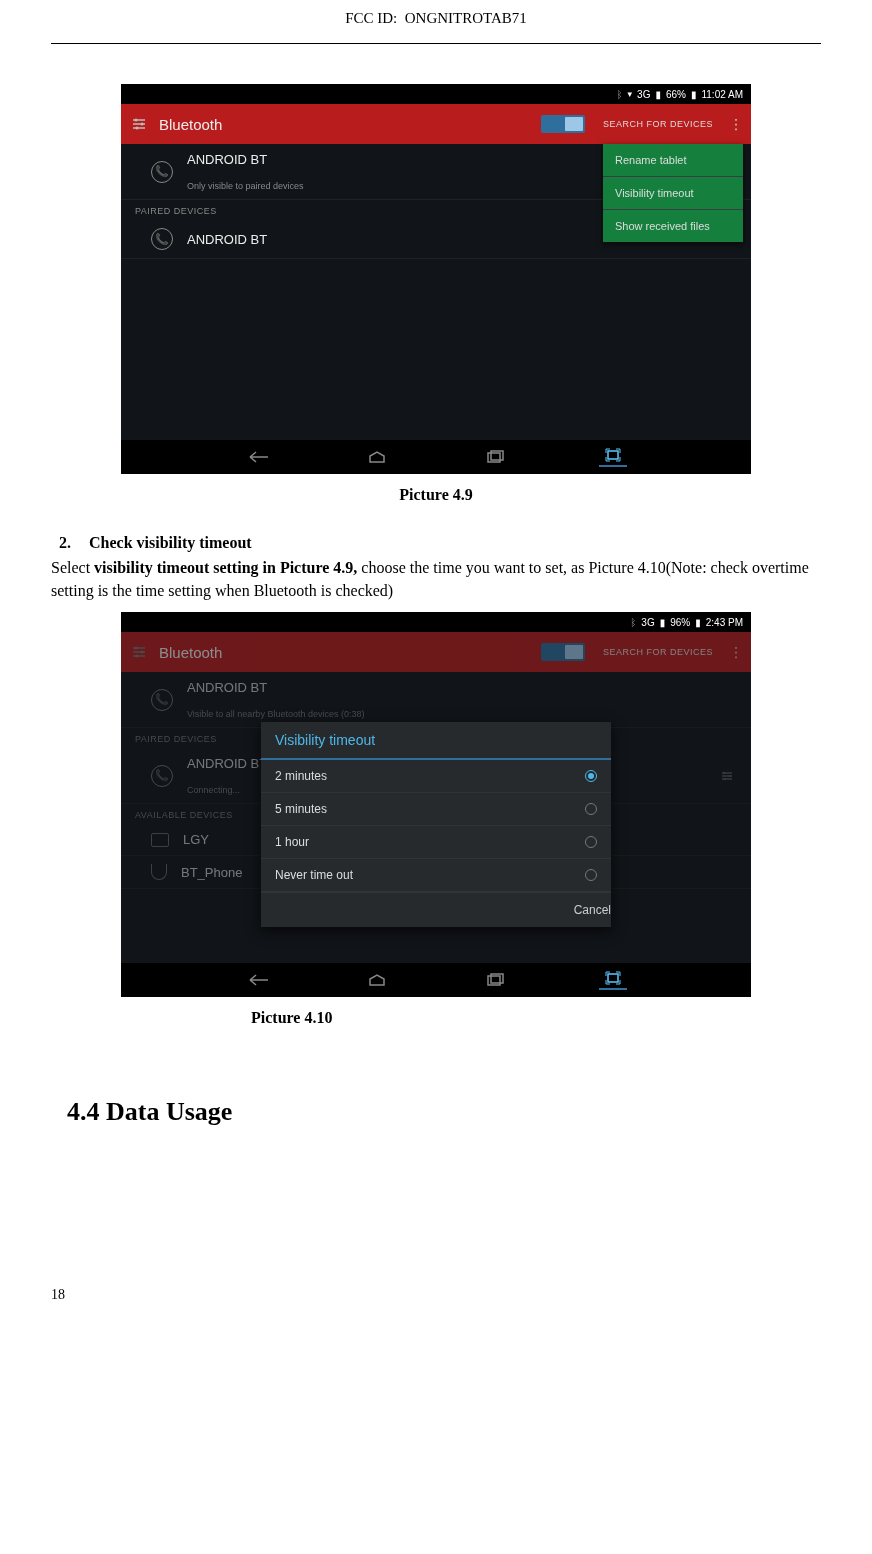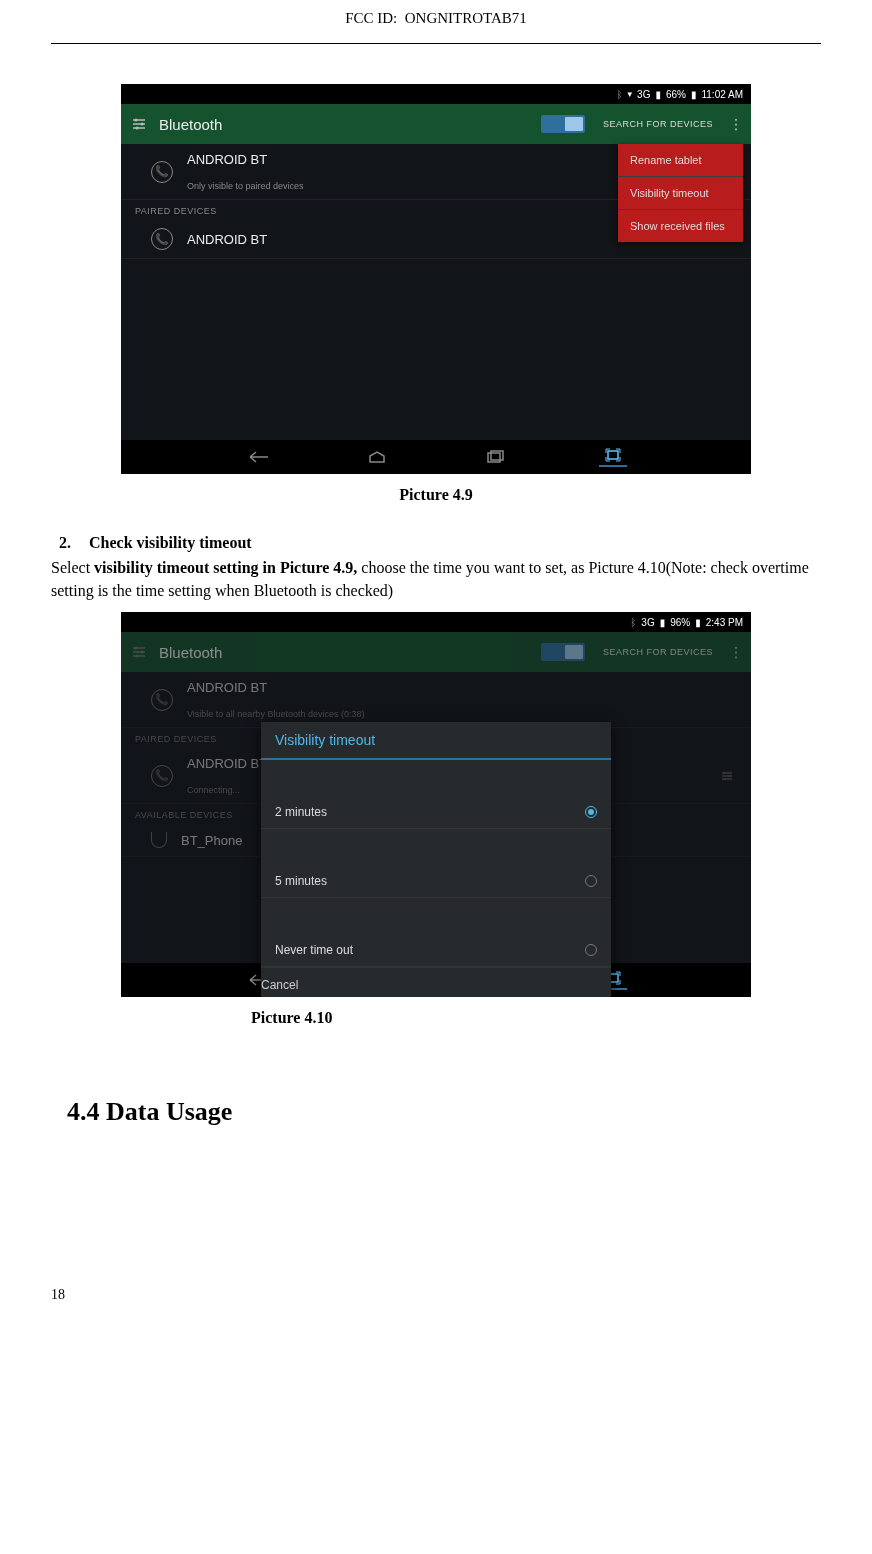--- a/index.html
+++ b/index.html
@@ -43,21 +43,21 @@
     padding-right: 8px;
     gap: 5px;
     color: #fff;
     font-family: Arial, sans-serif;
     font-size: 10px;
   }
   .status-bar .bt { color: #999; font-size: 10px; }
   .status-bar .sig { font-size: 9px; }
   .titlebar {
     height: 40px;
-    background: #14532d;
+    background: #b91c1c;
     display: flex;
     align-items: center;
     padding: 0 8px;
     gap: 10px;
     position: relative;
   }
   .titlebar .slider-icon {
     width: 20px; height: 20px;
     display: flex; align-items: center; justify-content: center;
     color: #bbb;
@@ -126,22 +126,22 @@
   .bt-row .gear {
     margin-left: auto;
     width: 20px; height: 20px;
     color: #888;
     display: flex; align-items: center; justify-content: center;
   }
   .overflow-menu {
     position: absolute;
     top: 60px;
     right: 8px;
-    width: 125px;
-    background: #b91c1c;
+    width: 140px;
+    background: #15803d;
     box-shadow: 0 2px 6px rgba(0,0,0,0.6);
     z-index: 10;
   }
   .overflow-menu .item {
     color: #ddd;
     font-family: Arial, sans-serif;
     font-size: 11px;
     padding: 10px 12px;
     border-bottom: 1px solid #3a3e41;
   }
@@ -185,37 +185,36 @@
   }
   .dialog-opt {
     display: flex;
     align-items: center;
     justify-content: space-between;
     padding: 9px 14px;
     border-bottom: 1px solid #333;
     color: #ddd;
     font-family: Arial, sans-serif;
     font-size: 12px;
-    margin-top: 36px;
   }
   .radio {
     width: 12px; height: 12px;
     border: 1.5px solid #777;
     border-radius: 50%;
     display: flex; align-items: center; justify-content: center;
   }
   .radio.checked { border-color: #4fb7e8; }
   .radio.checked::after {
     content: "";
     width: 6px; height: 6px;
     background: #4fb7e8;
     border-radius: 50%;
   }
   .dialog-cancel {
-    text-align: left;
+    text-align: right;
     padding: 10px 0;
     color: #ccc;
     font-family: Arial, sans-serif;
     font-size: 12px;
     border-top: 1px solid #333;
   }
   .device-icon-box {
     width: 18px; height: 14px;
     border: 1.5px solid #777;
     border-radius: 2px;
@@ -390,38 +389,48 @@
           <svg width="16" height="16" viewBox="0 0 16 16">
               <path d="M3 5h10M3 8h10M3 11h10" stroke="#666" stroke-width="1.3"></path>
               <circle cx="5" cy="5" r="1.2" fill="#666"></circle>
               <circle cx="11" cy="8" r="1.2" fill="#666"></circle>
               <circle cx="6" cy="11" r="1.2" fill="#666"></circle>
             </svg>
         </span>
       </div>
       <div class="section-label">AVAILABLE DEVICES</div>
       <div class="bt-row">
+        <span class="device-icon-box"></span>
+        <span class="bt-text">
+            <div class="main">LGY</div>
+          </span>
+      </div>
+      <div class="bt-row">
         <span class="headphone-icon"></span>
         <span class="bt-text">
             <div class="main">BT_Phone</div>
           </span>
       </div>
     </div>
 
     <div class="dialog">
       <div class="dialog-title">Visibility timeout</div>
       <div class="dialog-opt">
         <span>2 minutes</span>
         <span class="radio checked"></span>
       </div>
       <div class="dialog-opt">
         <span>5 minutes</span>
         <span class="radio"></span>
       </div>
       <div class="dialog-opt">
+        <span>1 hour</span>
+        <span class="radio"></span>
+      </div>
+      <div class="dialog-opt">
         <span>Never time out</span>
         <span class="radio"></span>
       </div>
       <div class="dialog-cancel">Cancel</div>
     </div>
 
     <div class="nav-bar">
       <span class="nav-btn">
           <svg width="22" height="14" viewBox="0 0 22 14">
             <path d="M2 7h18M2 7l6-5M2 7l6 5" stroke="#888" stroke-width="1.5" fill="none"></path>

